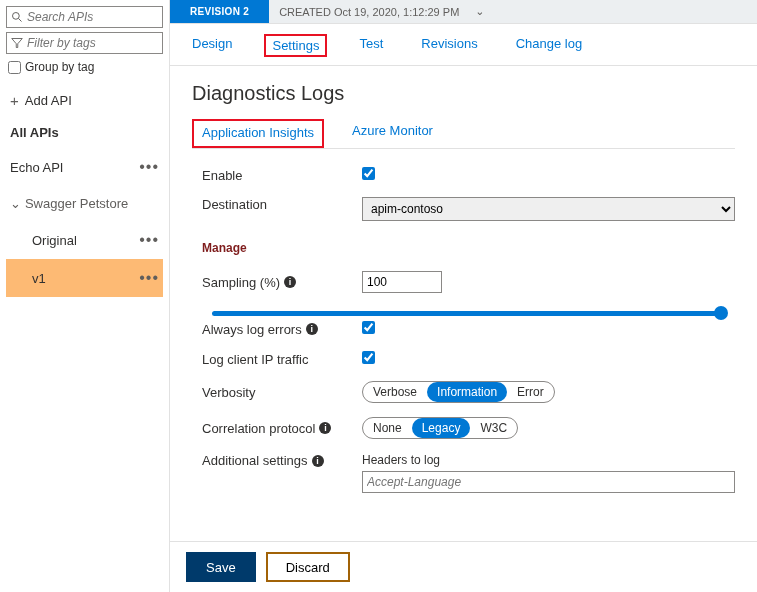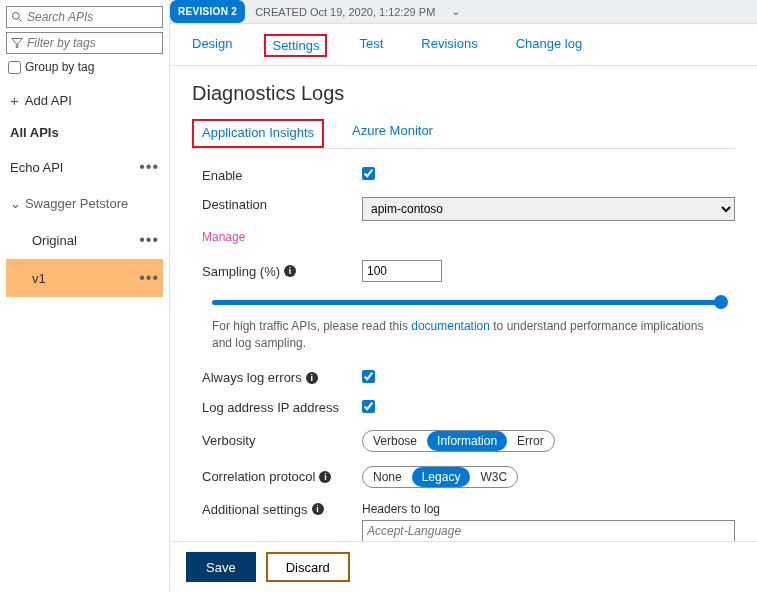--- a/index.html
+++ b/index.html
@@ -16,39 +16,39 @@
 .sb-link .plus { font-size: 15px; margin-right: 6px; color: #605e5c; }
 .sb-row { display: flex; justify-content: space-between; align-items: center; padding: 10px 4px; color: #323130; cursor: pointer; position: relative; }
 .sb-row .dots { color: #605e5c; font-size: 16px; letter-spacing: 1px; }
 .sb-row.sel { background: #fdba74; }
 .sb-row.indent1 { padding-left: 4px; }
 .sb-row.indent2 { padding-left: 26px; gap: 38px; }
 .sb-row.group { color: #605e5c; align-items: flex-end; }
 .sb-row.group .chev { margin-right: 4px; }
 .main { flex: 1; display: flex; flex-direction: column; min-width: 0; }
 .rev-bar { background: #eceff1; border-bottom: 1px solid #e1e1e1; display: flex; align-items: center; height: 24px; font-size: 11px; }
-.rev-badge { background: #0078d4; color: #fff; padding: 0 8px; height: 100%; display: flex; align-items: center; font-weight: 600; font-size: 10px; letter-spacing: .3px; border-radius: 7px; }
+.rev-badge { background: #0078d4; color: #fff; padding: 0 20px; height: 100%; display: flex; align-items: center; font-weight: 600; font-size: 10px; letter-spacing: .3px; }
 .rev-created { padding: 0 10px; color: #605e5c; display: flex; align-items: center; gap: 16px; }
 .tabs { display: flex; gap: 26px; padding: 10px 16px 8px 16px; border-bottom: 1px solid #e1e1e1; }
 .tabs .tab { color: #0078d4; font-size: 13px; cursor: pointer; padding: 2px 6px; }
 .tabs .tab.hi { border: 2px solid #e81123; }
 .content { padding: 16px 22px; overflow: auto; flex: 1; }
 h1.page-title { font-size: 20px; font-weight: 400; color: #323130; margin-bottom: 14px; }
 .subtabs { display: flex; gap: 20px; border-bottom: 1px solid #e1e1e1; margin-bottom: 18px; }
 .subtabs .st { color: #0078d4; font-size: 13px; padding: 4px 8px 6px 8px; cursor: pointer; }
 .subtabs .st.hi { border: 2px solid #e81123; }
 .form { padding-left: 10px; }
 .frow { display: flex; align-items: center; margin-bottom: 14px; }
 .frow.top { align-items: flex-start; }
 .flabel { width: 160px; font-size: 13px; color: #323130; display: flex; align-items: center; gap: 4px; flex-shrink: 0; }
 .flabel .info { width: 12px; height: 12px; border-radius: 50%; background: #323130; color: #fff; font-size: 9px; display: inline-flex; align-items: center; justify-content: center; font-weight: bold; }
 .fval { flex: 1; min-width: 0; }
 .fval input[type=checkbox] { accent-color: #0078d4; width: 13px; height: 13px; }
 select.wide { width: 100%; height: 24px; border: 1px solid #8a8886; font-size: 12px; padding: 0 4px; }
-.manage { color: #ec4899; font-size: 12px; margin-top: 5px; cursor: pointer; }
+.manage { color: #7f1d1d; font-size: 12px; margin-top: 16px; cursor: pointer; font-weight: bold; }
 .num-in { width: 80px; height: 22px; border: 1px solid #8a8886; padding: 0 4px; font-size: 12px; }
 .slider-wrap { margin-left: 10px; margin-right: 10px; position: relative; height: 14px; margin-top: 6px; }
 .slider-track { height: 5px; background: #0078d4; border-radius: 3px; position: absolute; left: 0; right: 0; top: 4px; }
 .slider-thumb { width: 14px; height: 14px; border-radius: 50%; background: #0078d4; position: absolute; right: -3px; top: -1px; }
 .help-text { font-size: 12px; color: #605e5c; margin: 8px 10px 18px 10px; line-height: 1.4; }
 .help-text a { color: #0078d4; text-decoration: none; }
 .pill-group { display: inline-flex; border: 1px solid #8a8886; border-radius: 12px; overflow: hidden; height: 22px; }
 .pill { padding: 0 10px; font-size: 12px; display: flex; align-items: center; cursor: pointer; color: #323130; }
 .pill.active { background: #0078d4; color: #fff; border-radius: 11px; }
 .sub-label { font-size: 12px; color: #323130; margin-bottom: 4px; }
@@ -153,34 +153,31 @@
           <div class="flabel">
             <span>Sampling (%)</span>
             <span class="info">i</span>
           </div>
           <div class="fval"><input class="num-in" value="100" style=""></div>
         </div>
         <div class="slider-wrap">
           <div class="slider-track"></div>
           <div class="slider-thumb"></div>
         </div>
-        <div class="help-text">
-          <span>For high traffic APIs, please read this </span><a href="#">documentation</a><span> to understand performance implications and log sampling.</span>
-        </div>
 
         <div class="frow">
           <div class="flabel">
             <span>Always log errors</span>
             <span class="info">i</span>
           </div>
           <div class="fval"><input type="checkbox" checked="" style=""></div>
         </div>
 
         <div class="frow">
-          <div class="flabel">Log address IP address</div>
+          <div class="flabel">Log client IP traffic</div>
           <div class="fval"><input type="checkbox" checked="" style=""></div>
         </div>
 
         <div class="frow">
           <div class="flabel">Verbosity</div>
           <div class="fval">
             <div class="pill-group">
               <div class="pill">Verbose</div>
               <div class="pill active">Information</div>
               <div class="pill">Error</div>

